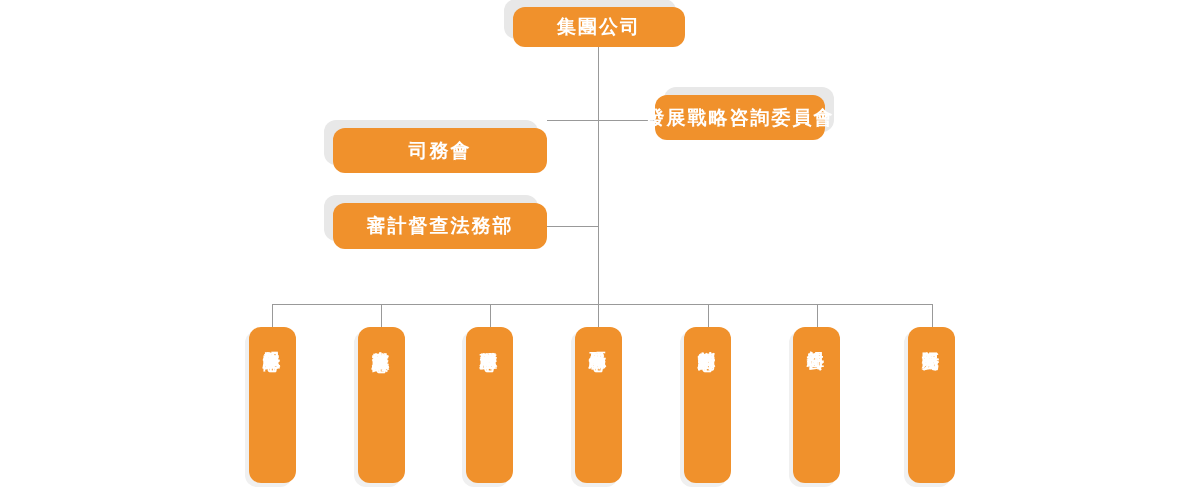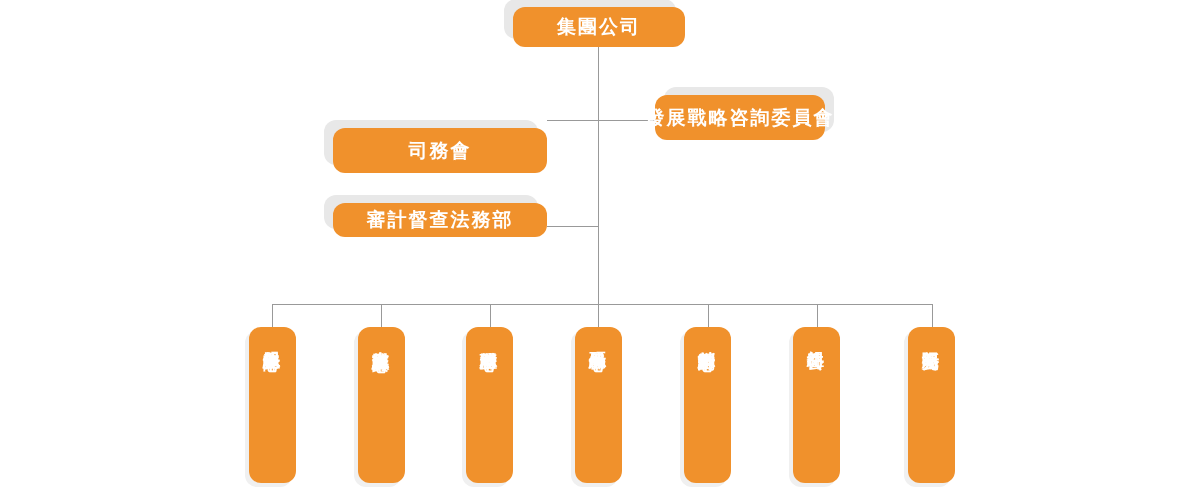--- a/index.html
+++ b/index.html
@@ -48,21 +48,21 @@
     position: absolute;
     background: #999999;
   }
   .vline { width: 1px; }
   .hline { height: 1px; }
 
   
   #node-root      { left: 513px; top: 7px;   width: 172px; height: 40px; }
   #node-council   { left: 333px; top: 96px;  width: 214px; height: 45px; margin-top: 32px; }
   #node-committee { left: 655px; top: 95px;  width: 170px; height: 45px; }
-  #node-audit     { left: 333px; top: 203px; width: 214px; height: 34px; }
+  #node-audit     { left: 333px; top: 203px; width: 214px; height: 46px; }
   #dept-0 { left: 249px; }
   #dept-1 { left: 358px; }
   #dept-2 { left: 466px; }
   #dept-3 { left: 575px; }
   #dept-4 { left: 684px; }
   #dept-5 { left: 793px; }
   #dept-6 { left: 908px; }
 </style>
 </head>
 <body>

